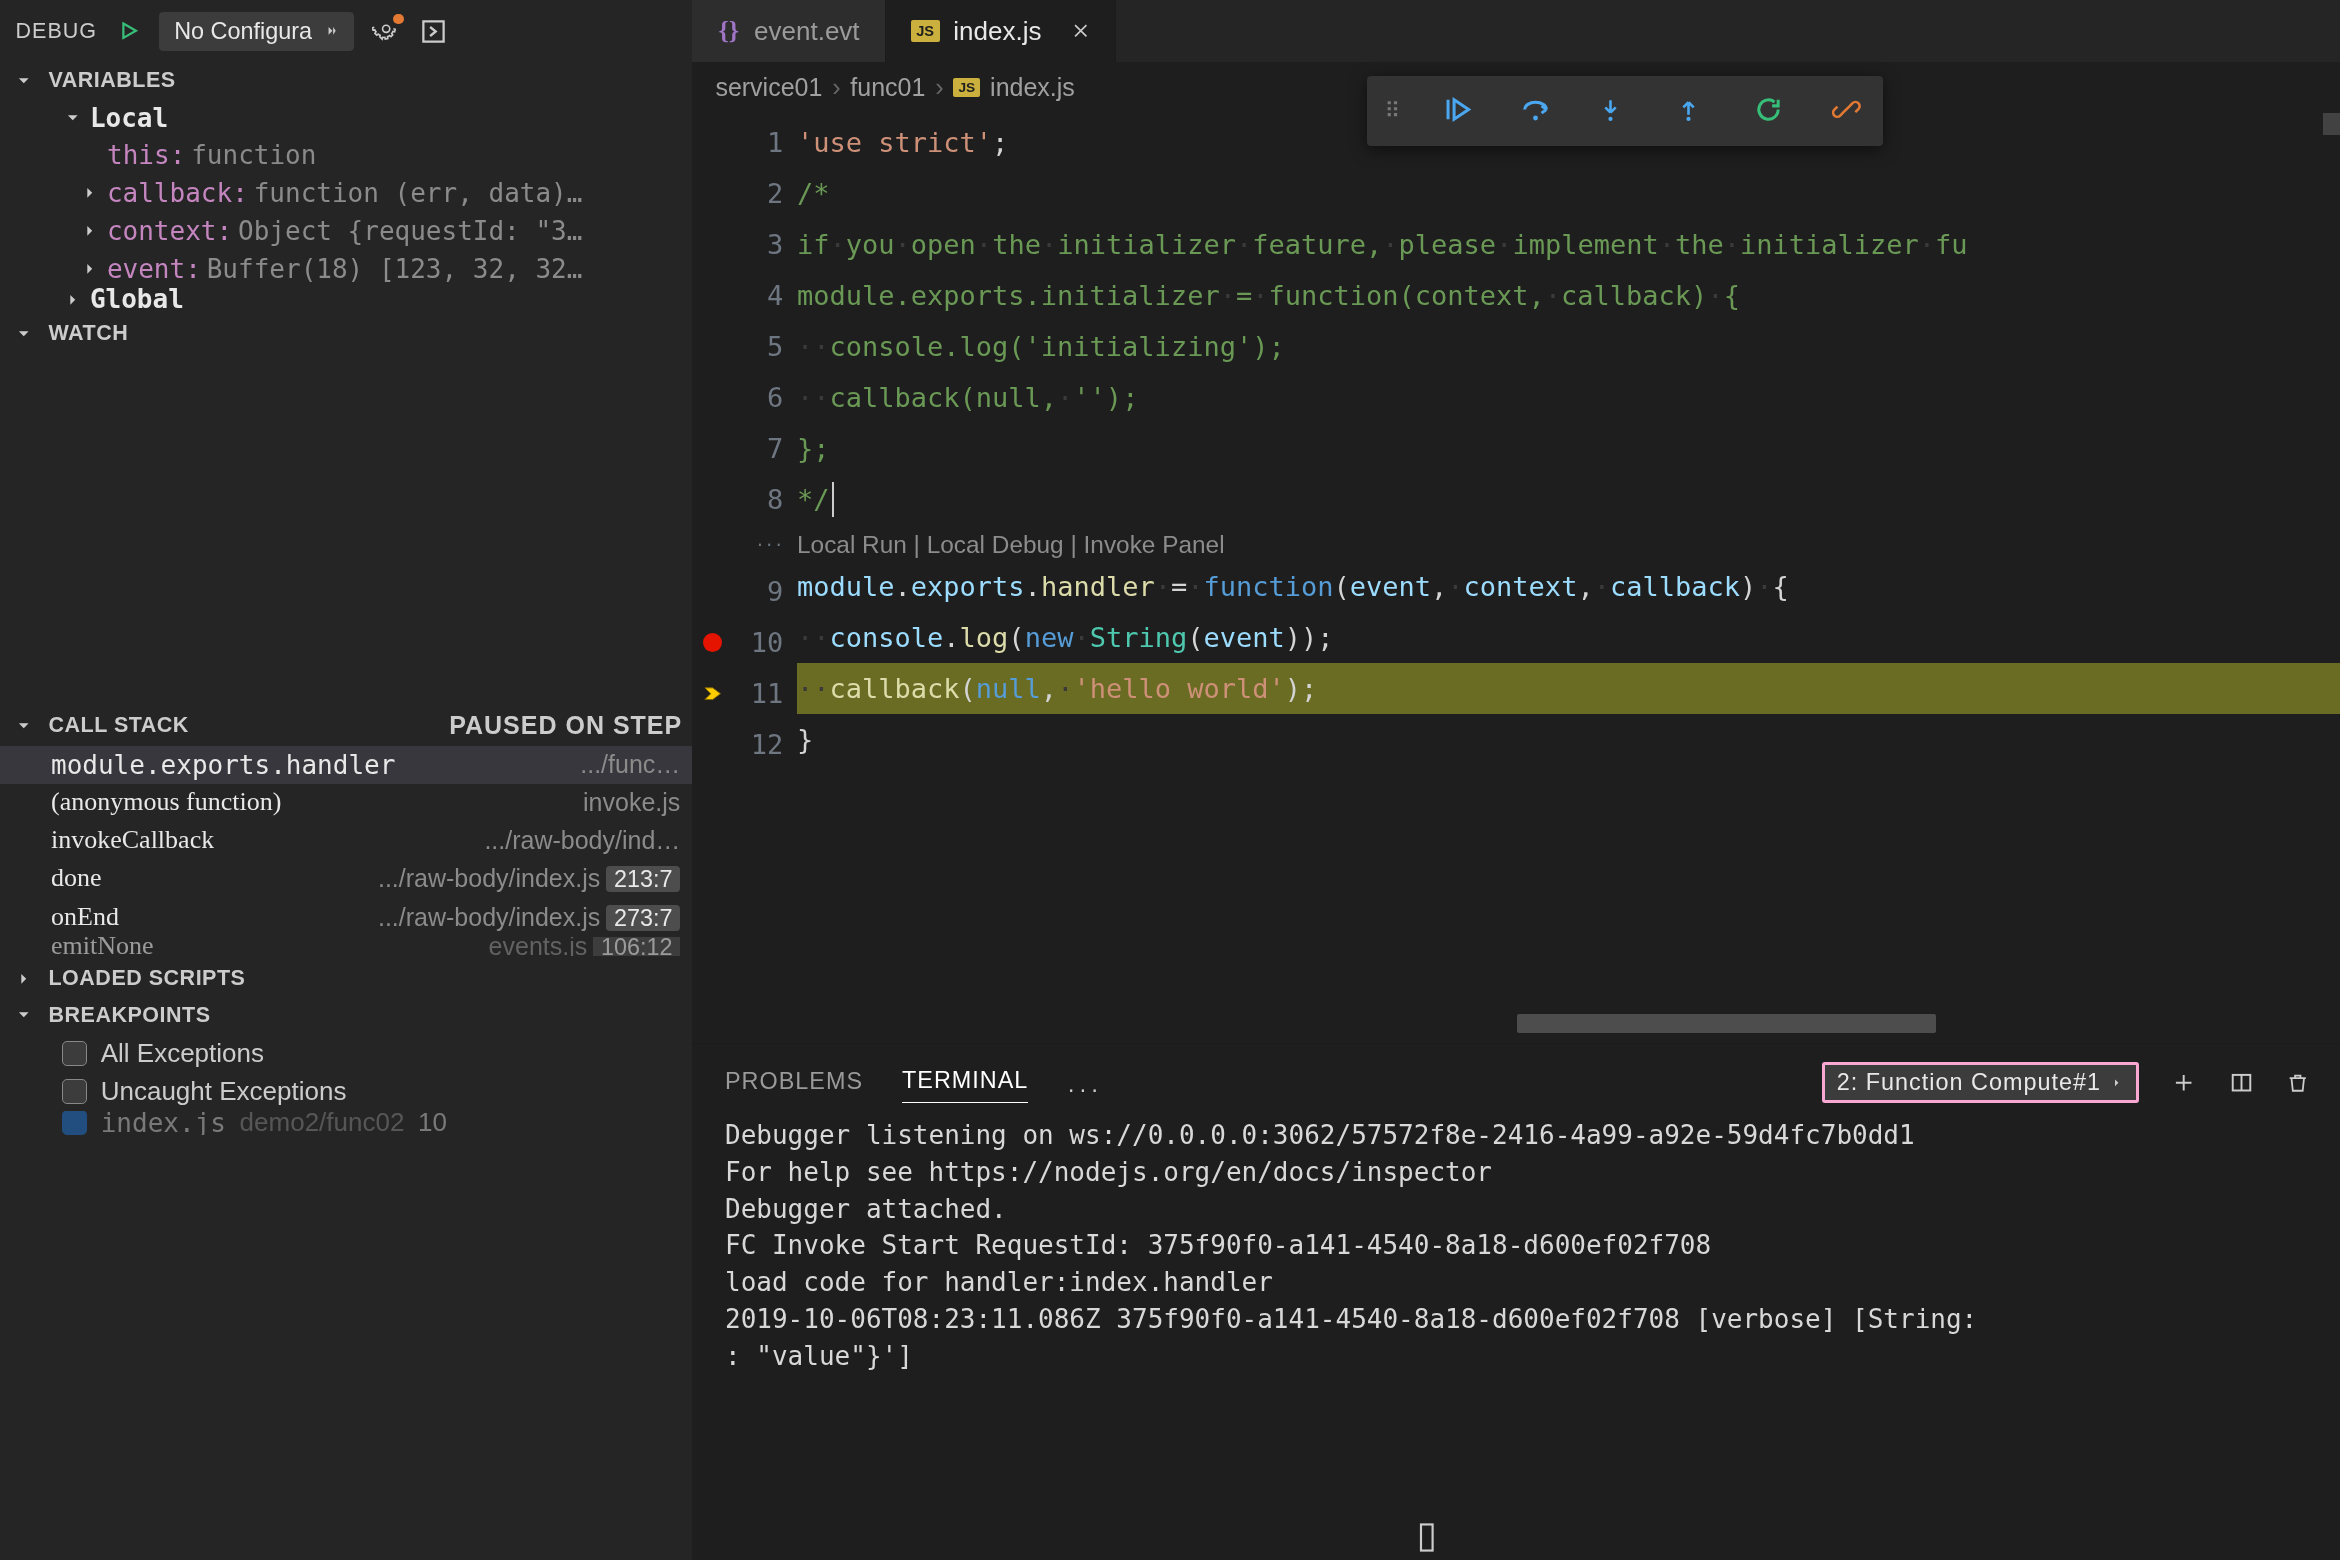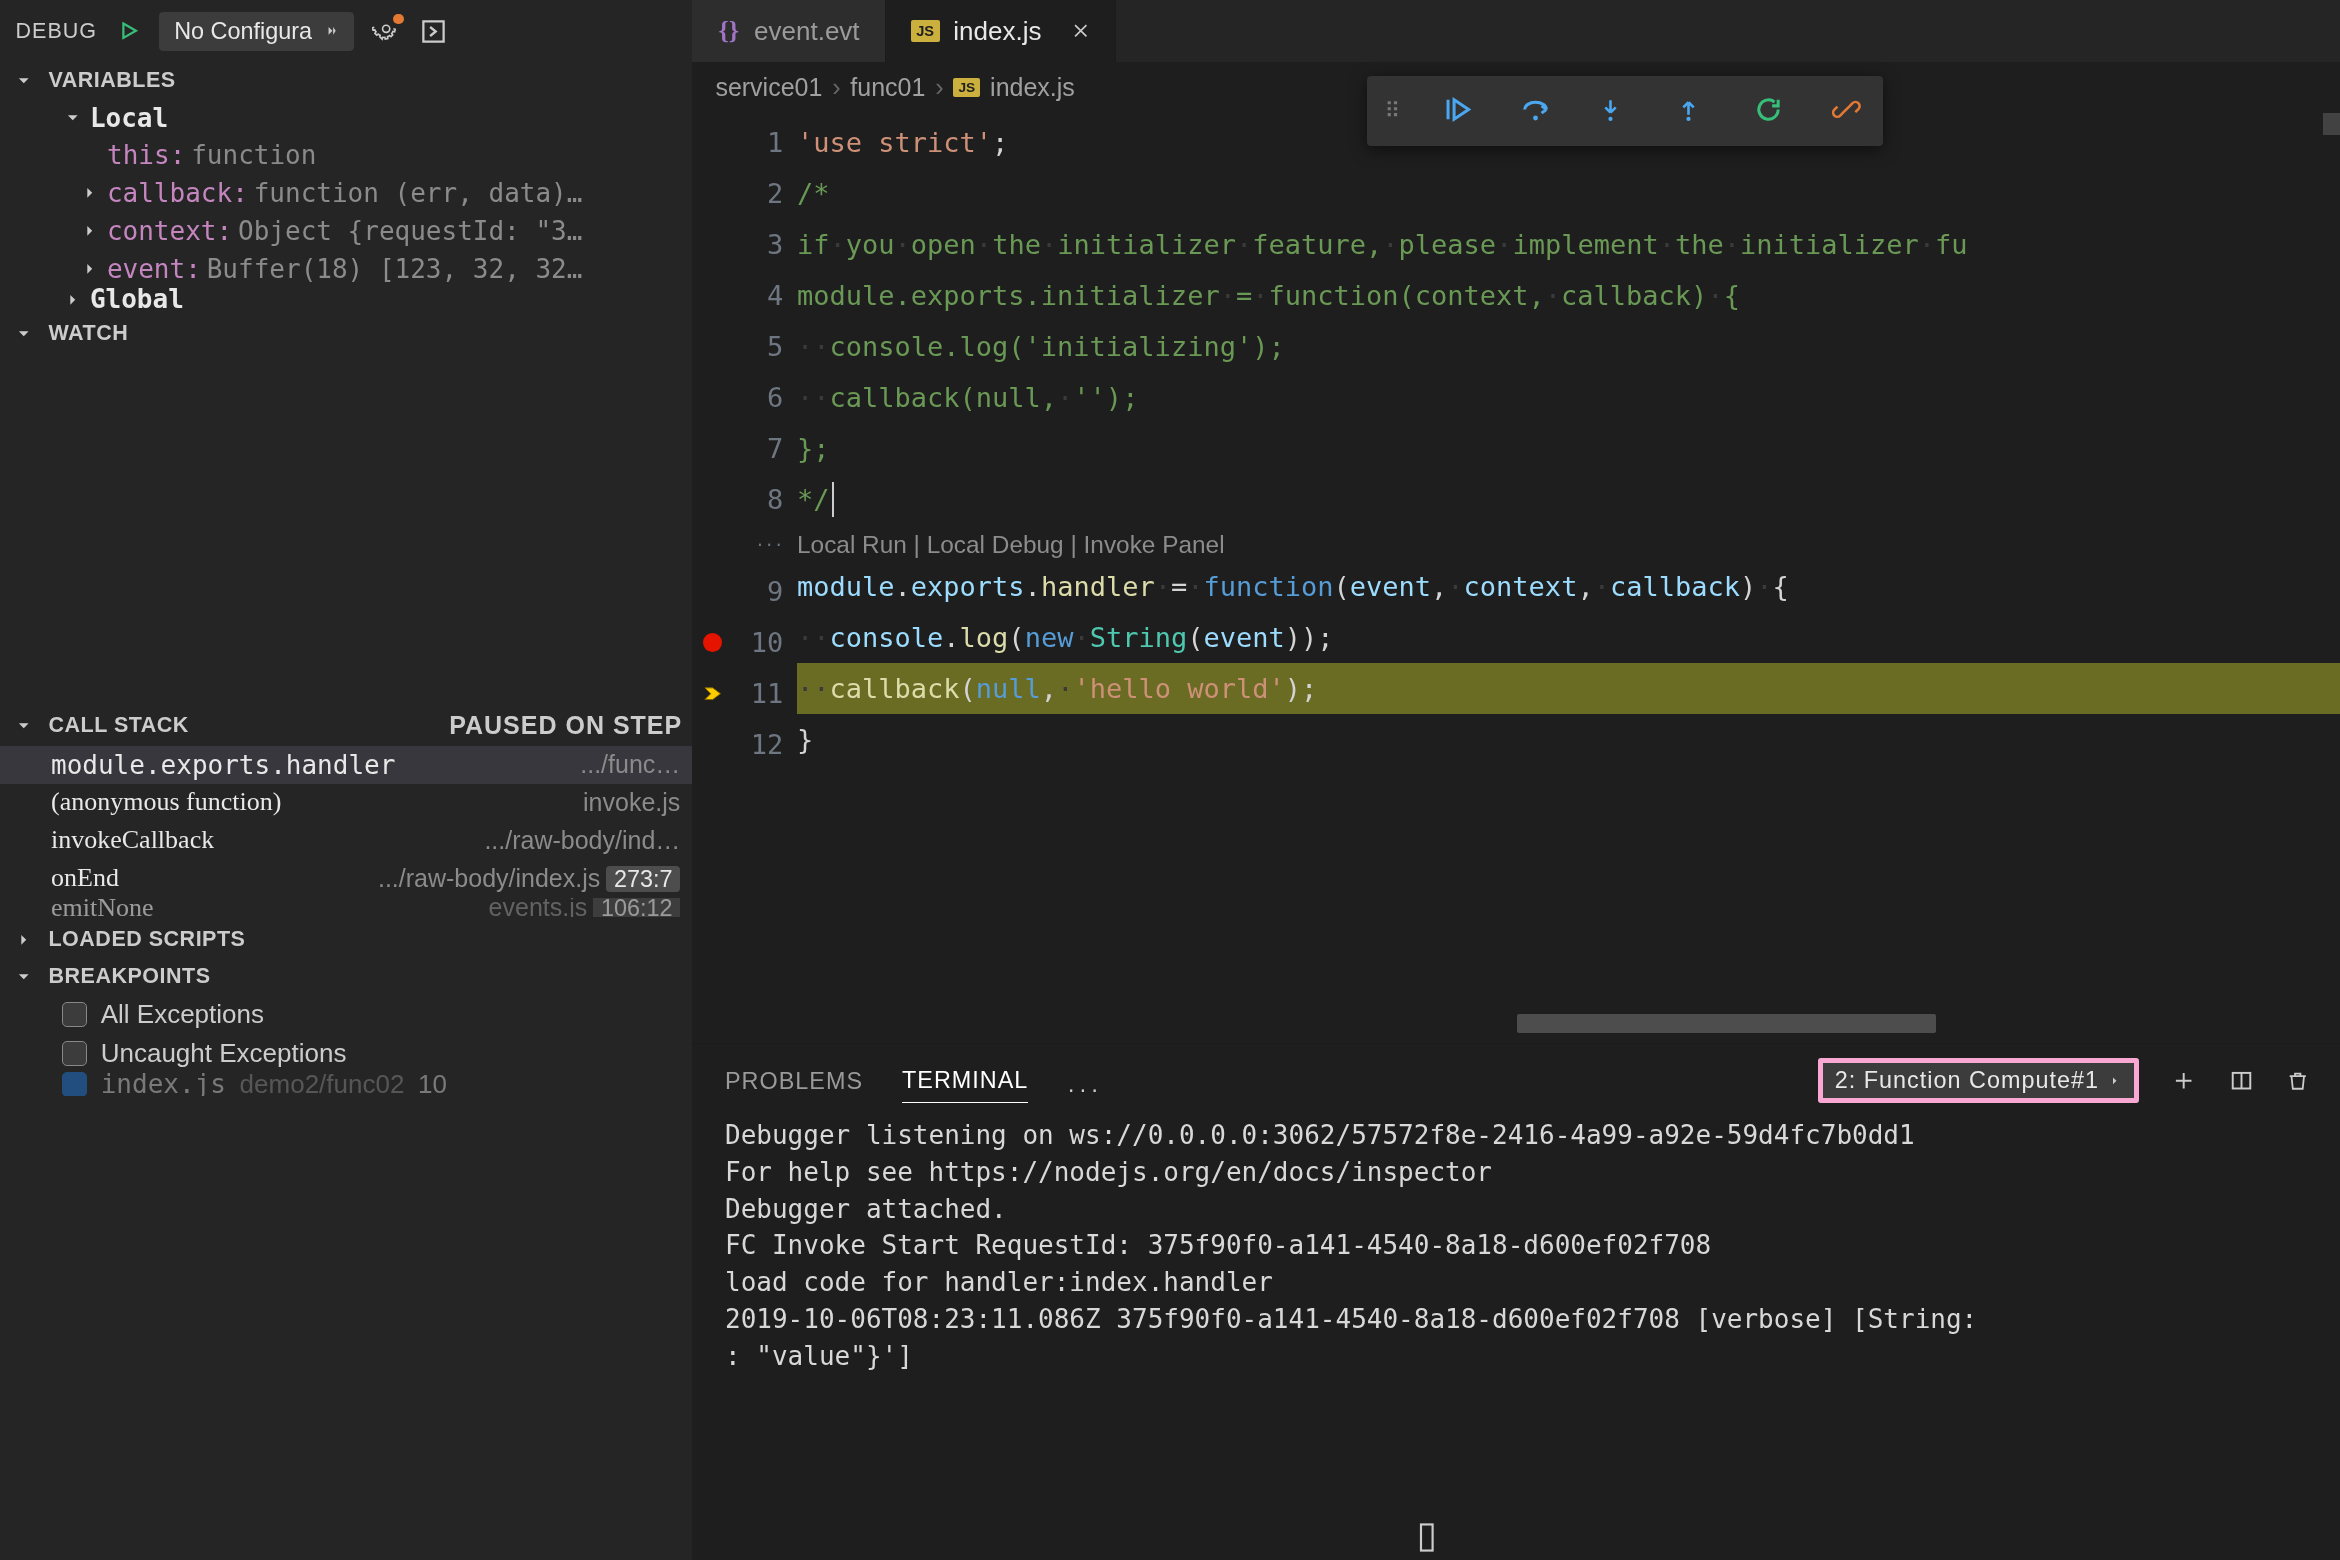--- a/index.html
+++ b/index.html
@@ -211,21 +211,21 @@
     background: var(--bg-panel);
   }
   .panel-tabs {
     height:59px; display:flex; align-items:flex-end; gap:39px; padding:0 33px;
     font-size:23.4px; letter-spacing:1px;
   }
   .ptab { color:#9a9a9a; padding-bottom:7.8px; }
   .ptab.active { color:#fff; border-bottom:1px solid #fff;}
   .panel-actions { margin-left:auto; display:flex; align-items:center; gap:33px;}
   .term-select {
-    background:#3c3c3c; border:5px solid #f9a8d4; border-radius:2.9px;
+    background:#3c3c3c; border:3px solid #f9a8d4; border-radius:2.9px;
     padding:3.9px 11.7px; font-size:23.4px; color:var(--text-white);
     display:flex; align-items:center; gap:9.8px;
   }
   .terminal-body {
     flex:1; padding: 13.7px 33px; font-size:26px; color:#d8d8d8;
     font-family: Menlo, Consolas, monospace; white-space:pre-wrap;
     line-height:1.42;
   }
   .scroll-handle {
     position:absolute; left:825px; width:419px; height:19.5px; bottom:527px;
@@ -358,20 +358,24 @@
         <span class="fn">module.exports.handler</span>
         <span class="src">.../func…</span>
       </div>
       <div class="stk-row">
         <span class="fn" style="font-family:'Segoe UI'">(anonymous function)</span>
         <span class="src">invoke.js</span>
       </div>
       <div class="stk-row">
         <span class="fn" style="font-family:'Segoe UI'">invokeCallback</span>
         <span class="src">.../raw-body/ind…</span>
+      </div>
+      <div class="stk-row">
+        <span class="fn" style="font-family:'Segoe UI'">done</span>
+        <span><span class="src">.../raw-body/index.js</span><span class="pos">213:7</span></span>
       </div>
       <div class="stk-row">
         <span class="fn" style="font-family:'Segoe UI'">onEnd</span>
         <span><span class="src">.../raw-body/index.js</span><span class="pos">273:7</span></span>
       </div>
       <div class="stk-row" style="height:19.5px;overflow:hidden;opacity:.6">
         <span class="fn" style="font-family:'Segoe UI'">emitNone</span>
         <span><span class="src">events.js</span><span class="pos">106:12</span></span>
       </div>
     </div>

